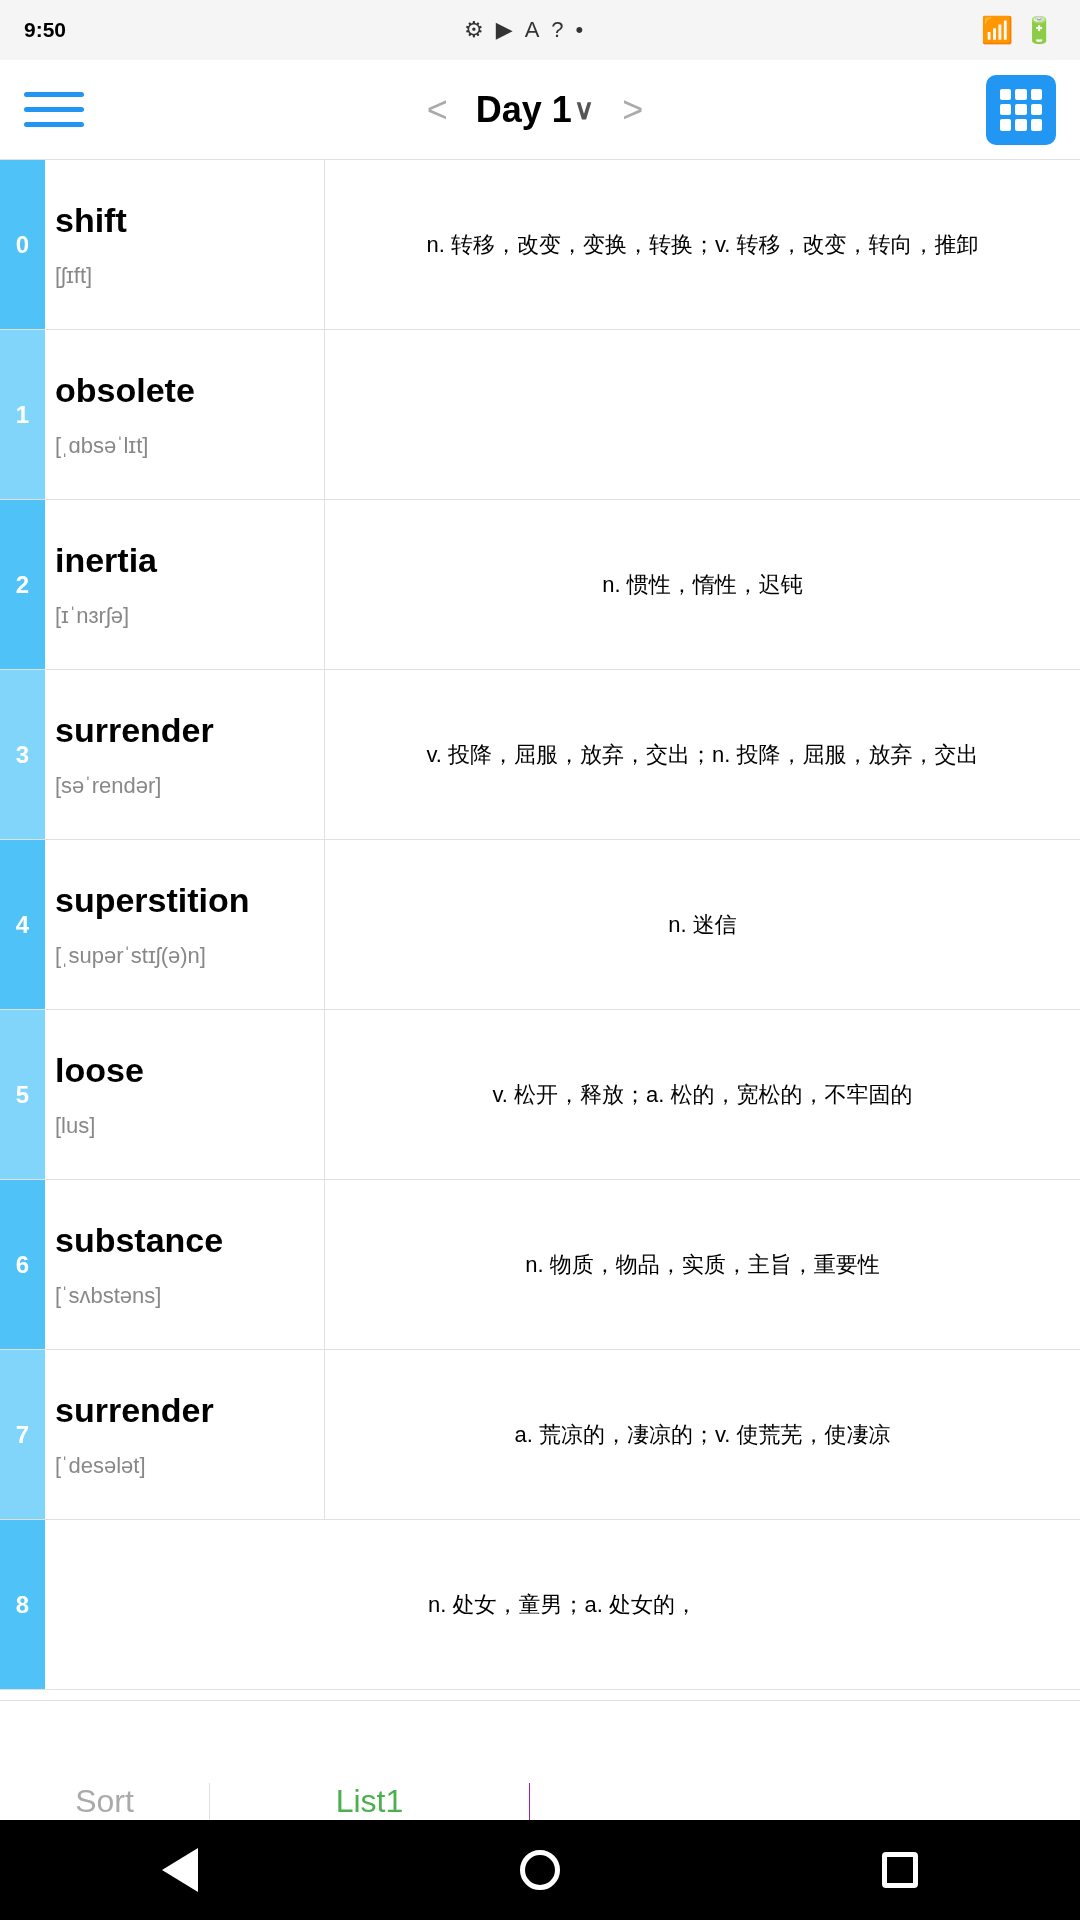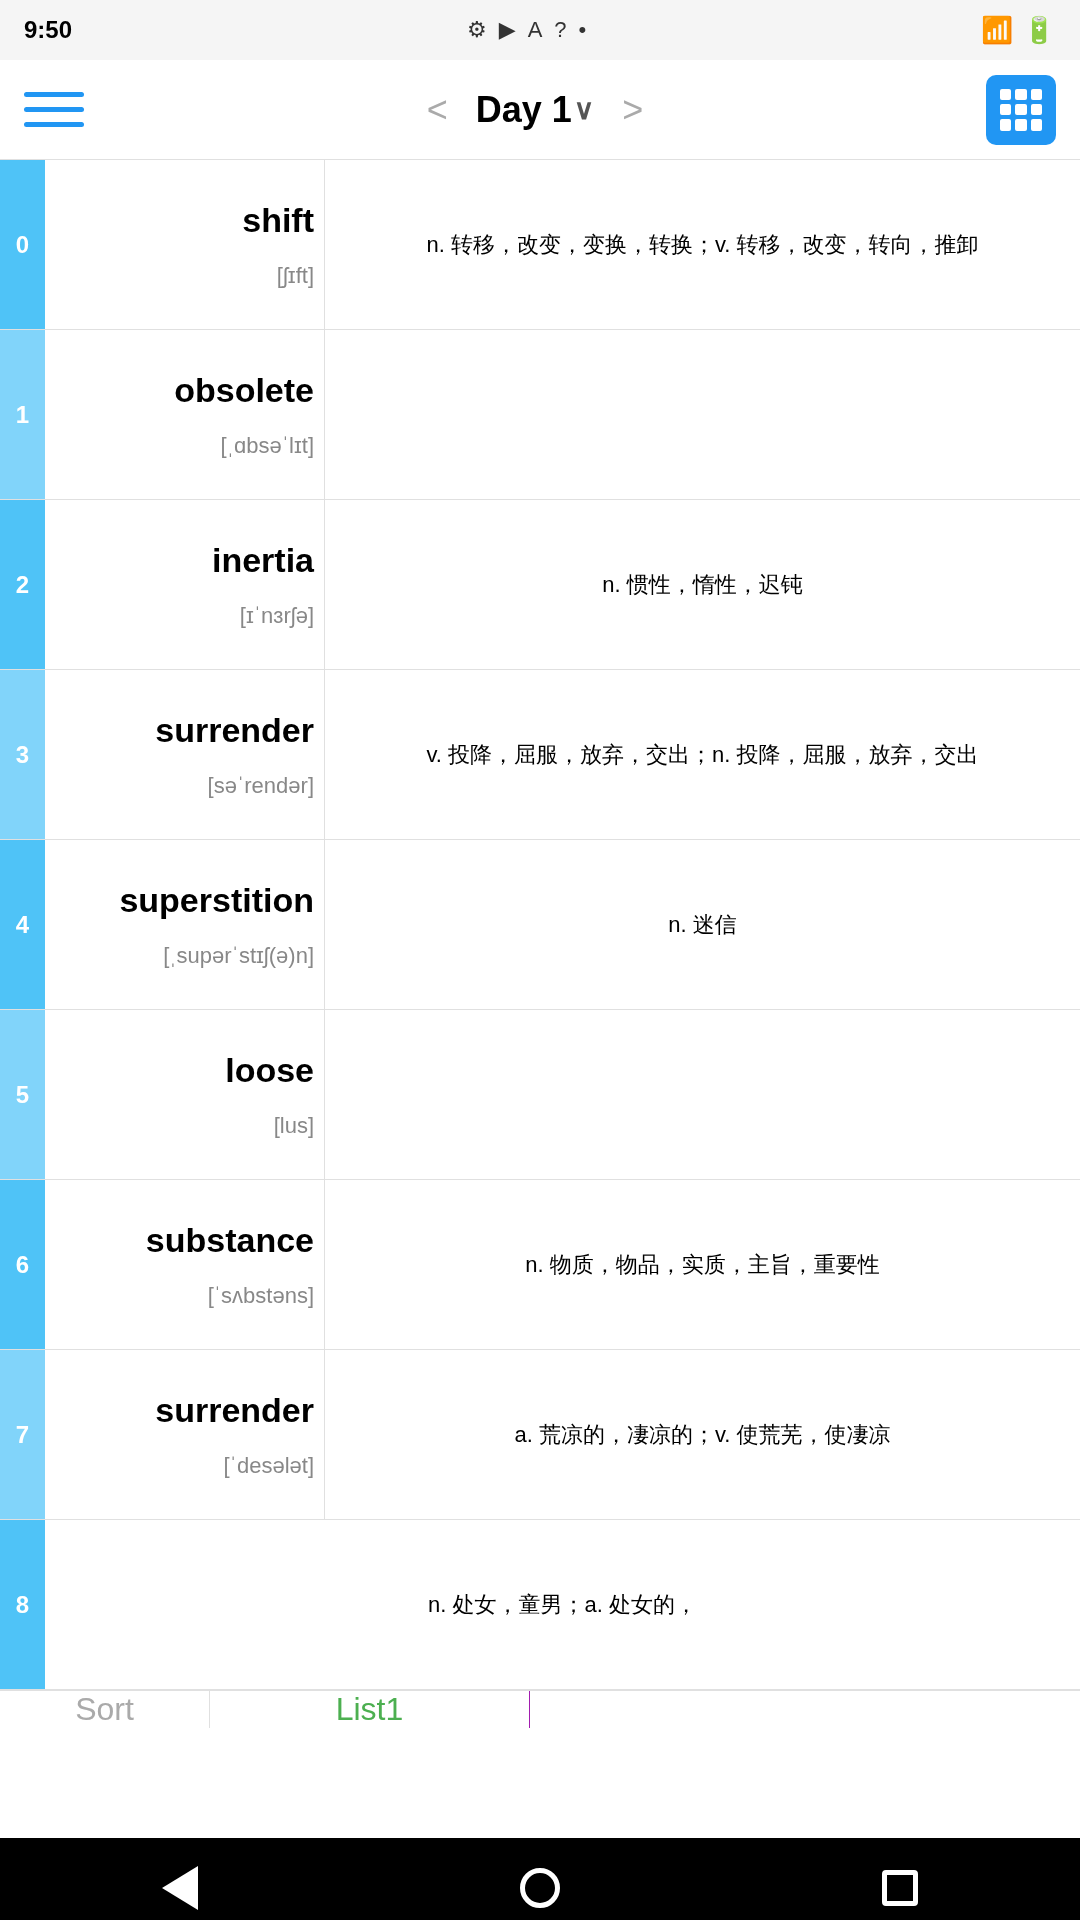--- a/index.html
+++ b/index.html
@@ -16,21 +16,21 @@
     
     .status-bar {
       background: #f5f5f5;
       height: 60px;
       display: flex;
       align-items: center;
       justify-content: space-between;
       padding: 0 24px;
     }
     .status-time {
-      font-size: 24px;
+      font-size: 21px;
       font-weight: bold;
       color: #000;
     }
     .status-icons {
       display: flex;
       align-items: center;
       gap: 12px;
     }
     .status-icon-item {
       font-size: 22px;
@@ -134,21 +134,21 @@
       justify-content: center;
       color: #fff;
       font-size: 24px;
       font-weight: bold;
       flex-shrink: 0;
     }
     .word-english {
       width: 280px;
       display: flex;
       flex-direction: column;
-      align-items: flex-end;
+      align-items: flex-start;
       justify-content: center;
       padding: 20px 10px;
       border-right: 1px solid #e0e0e0;
       flex-shrink: 0;
     }
     .word-term {
       font-size: 34px;
       font-weight: bold;
       color: #000;
       text-align: center;
@@ -166,24 +166,24 @@
       justify-content: center;
       padding: 20px 30px;
       font-size: 22px;
       color: #000;
       text-align: center;
       line-height: 1.5;
     }
 
     
     .bottom-bar {
-      height: 148px;
+      height: 120px;
       border-top: 1px solid #e0e0e0;
       display: flex;
-      align-items: flex-start;
+      align-items: flex-end;
       background: #fff;
     }
     .tab-sort {
       width: 210px;
       display: flex;
       align-items: center;
       justify-content: center;
       font-size: 32px;
       color: #aaa;
       cursor: pointer;
@@ -327,20 +327,21 @@
         <span class="word-phonetic">[ˌsupərˈstɪʃ(ə)n]</span>
       </div>
       <div class="word-definition">n. 迷信</div>
     </div>
     <div class="word-row">
       <div class="word-index">5</div>
       <div class="word-english">
         <span class="word-term">loose</span>
         <span class="word-phonetic">[lus]</span>
       </div>
+      <div class="word-definition">v. 松开，释放；a. 松的，宽松的，不牢固的</div>
     </div>
     <div class="word-row">
       <div class="word-index">6</div>
       <div class="word-english">
         <span class="word-term">substance</span>
         <span class="word-phonetic">[ˈsʌbstəns]</span>
       </div>
       <div class="word-definition">n. 物质，物品，实质，主旨，重要性</div>
     </div>
     <div class="word-row">

